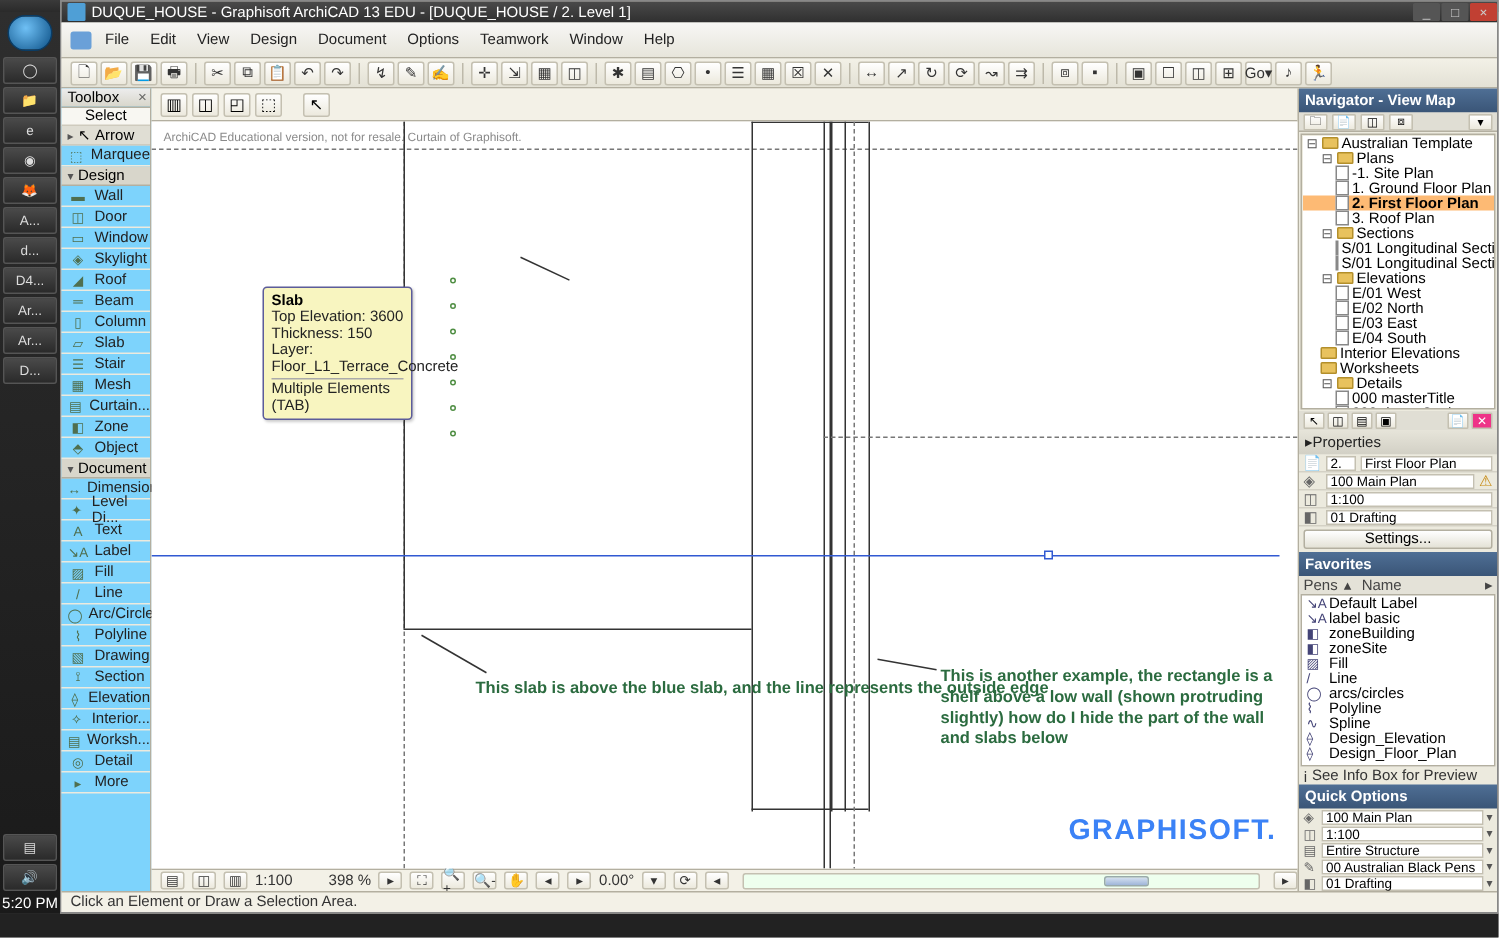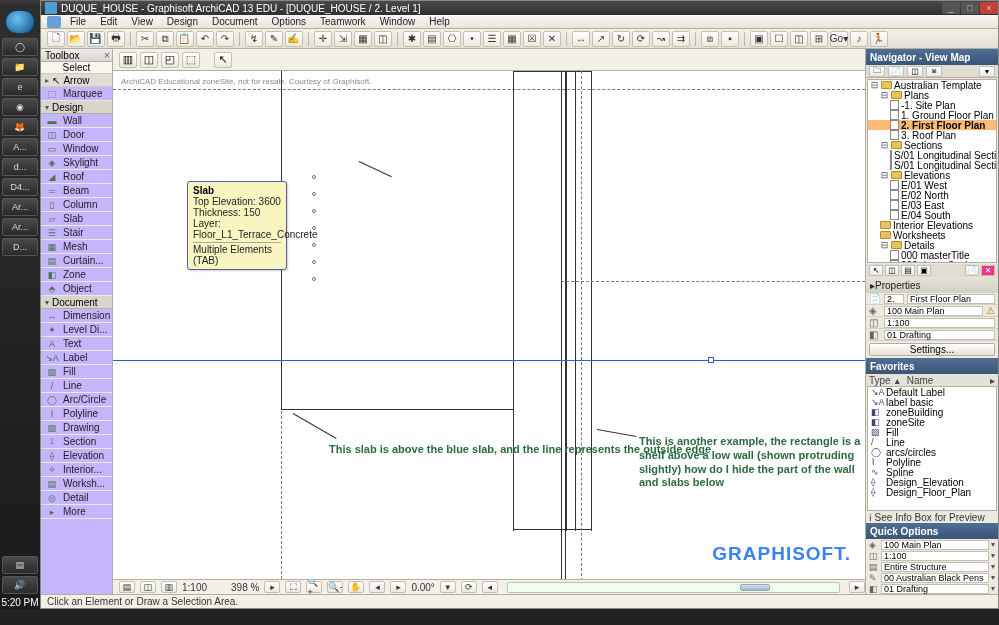--- a/index.html
+++ b/index.html
@@ -12,32 +12,32 @@
 
 
 .app { position: absolute; top: 0; left: 40px; right: 0; bottom: 16px; background: #e4e2d8; display: flex; flex-direction: column; border: 1px solid #888; }
 
 .app-title { height: 14px; background: linear-gradient(#4a4a4a,#2f2f2f); color: #fff; display: flex; align-items: center; padding-left: 4px; font-size: 10px; }
 .app-title .icon { width: 12px; height: 12px; background: #4f9fd6; margin-right: 4px; border-radius:1px; }
 .app-title .winctrl { margin-left: auto; display:flex; }
 .app-title .winctrl span { width: 18px; height: 12px; background:#555; margin-left:1px; display:flex; align-items:center; justify-content:center; color:#ccc; font-size:9px; border-radius:1px; }
 .app-title .winctrl span.cl { background:#c14033; }
 
-.menubar { height: 14px; background: linear-gradient(#f7f7f5,#e7e5db); color:#222; display:flex; align-items:center; padding-left:4px; border-bottom:1px solid #b3afa0; }
+.menubar { height: 24px; background: linear-gradient(#f7f7f5,#e7e5db); color:#222; display:flex; align-items:center; padding-left:4px; border-bottom:1px solid #b3afa0; }
 .menubar span { padding: 0 7px; line-height:14px; }
 .menubar .mb-icon { width:12px; height:12px; background:#6aa0d8; border-radius:2px; margin:0 2px; }
 
 .toolbar { height: 20px; background: linear-gradient(#f3f1e7,#e3e1d5); display:flex; align-items:center; padding-left:6px; border-bottom:1px solid #b3afa0; gap:2px; }
 .tbtn { width:18px; height:16px; border:1px solid #c4c0b1; background: linear-gradient(#fff,#ece9dd); border-radius:2px; display:flex; align-items:center; justify-content:center; color:#333; font-size:10px; }
 .tsep { width:1px; height:14px; background:#bdb9aa; margin:0 3px; }
 
 .body-row { flex:1; display:flex; min-height:0; }
 
 
-.toolbox { width: 72px; background:#c4b5fd; border-right:1px solid #b3afa0; display:flex; flex-direction:column; }
+.toolbox { width: 60px; background:#7dd3fc; border-right:1px solid #b3afa0; display:flex; flex-direction:column; }
 .tb-title { height:13px; background: linear-gradient(#ededed,#d8d6cb); font-size:10px; padding-left:4px; display:flex; align-items:center; justify-content:space-between; border-bottom:1px solid #b3afa0; }
 .tb-title .x { width:10px; text-align:center; color:#666; }
 .tb-sel { height:12px; text-align:center; background:#f8f7f2; border-bottom:1px solid #cfcbbe; font-size:10px; }
 .tb-arrow { height:13px; background:#e0ded4; border-bottom:1px solid #cfcbbe; display:flex; align-items:center; padding-left:4px; gap:3px; }
 .tb-arrow .tri { font-size:8px; color:#555; }
 .tb-item { height:14px; display:flex; align-items:center; padding-left:4px; gap:4px; border-bottom:1px solid #eceade; color:#222; }
 .tb-item .ti-icon { width:14px; height:10px; display:flex; align-items:center; justify-content:center; color:#4f6f4f; font-size:9px; }
 .tb-head { height:13px; background:#d8d6cb; display:flex; align-items:center; padding-left:4px; font-size:10px; border-bottom:1px solid #b3afa0; }
 .tb-head .tri { font-size:8px; margin-right:3px; color:#555; }
 
@@ -374,21 +374,21 @@
         <div class="ibtn">▥</div>
         <div class="ibtn">◫</div>
         <div class="ibtn">◰</div>
         <div class="ibtn">⬚</div>
         <div style="width:8px;"></div>
         <div class="ibtn">↖</div>
       </div>
 
       <div class="canvas-wrap">
         <div class="canvas">
-          <div class="edu-note" style="left:8px; top:6px;">ArchiCAD Educational zoneSite, not for resale. Courtesy of Graphisoft.</div>
+          <div class="edu-note" style="left:8px; top:6px;">ArchiCAD Educational version, not for resale. Curtain of Graphisoft.</div>
 
           <div class="dashh" style="top:18px;"></div>
           <div class="dashv" style="left:168px;"></div>
           <div class="dashv" style="left:448px; border-left-style:solid; border-color:#333;"></div>
           <div class="dashv" style="left:452px; border-left-style:solid; border-color:#333;"></div>
 
           <div class="solidv" style="left:400px; top:0; height:460px; bottom:auto;"></div>
           <div class="solidv" style="left:453px; top:0; height:460px; bottom:auto;"></div>
           <div class="solidv" style="left:462px; top:0; height:460px; bottom:auto;"></div>
           <div class="solidv" style="left:478px; top:0; height:460px; bottom:auto;"></div>
@@ -582,21 +582,21 @@
           </div>
         <div class="prop-row">
             <span class="pi">◧</span>
             <span class="pv">01 Drafting</span>
           </div>
         <div class="settings-btn">Settings...</div>
       </div>
 
       <div class="panel-title">Favorites</div>
       <div class="fav-head">
-          <span>Type</span>
+          <span>Pens</span>
           <span style="flex:0 0 8px;">▴</span>
           <span>Name</span>
           <span style="margin-left:auto;">▸</span>
         </div>
       <div class="fav-list">
         <div class="fav-row">
             <span class="fi">↘A</span>
             <span>Default Label</span>
           </div>
         <div class="fav-row">

